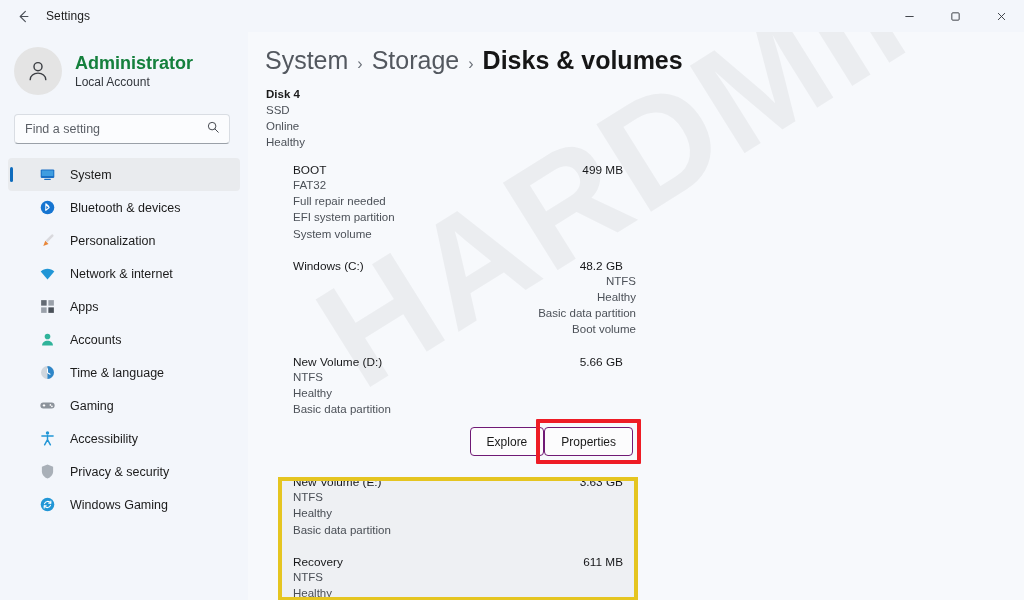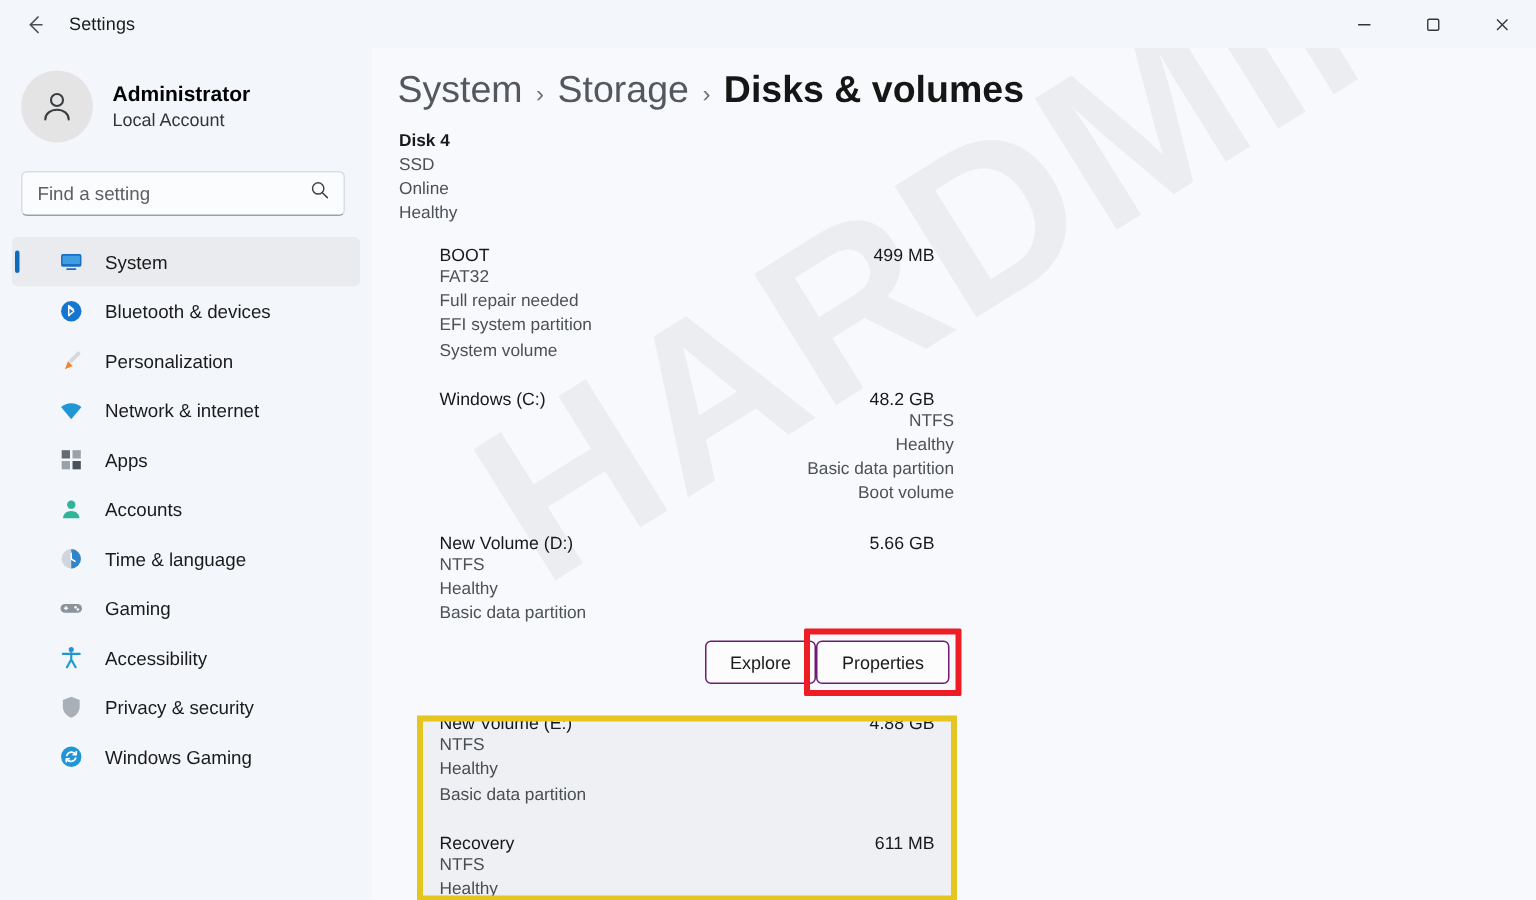--- a/index.html
+++ b/index.html
@@ -74,23 +74,23 @@
   }
   .avatar {
     width: 48px; height: 48px;
     border-radius: 50%;
     background: #e4e4e4;
     display: flex; align-items: center; justify-content: center;
     flex: 0 0 48px;
   }
   .account-text { margin-left: 13px; line-height: 1.25; }
   .account-name {
-    font-size: 14px;
+    font-size: 18px;
     font-weight: bold;
-    color: #000000;
+    color: #15803d;
   }
   .account-sub {
     font-size: 12px;
     color: #32363c;
     margin-top: 1px;
   }
 
   .searchbox {
     position: relative;
     margin: 16px 0 0 14px;
@@ -502,21 +502,21 @@
             <div class="btn-props-wrap">
               <div class="btn">Properties</div>
               <div class="redbox"></div>
             </div>
           </div>
         </div>
 
         <div class="volume" style="margin-top:16px;">
           <div class="vol-head">
             <span class="vol-name">New Volume (E:)</span>
-            <span class="vol-size">4.88 GB</span>
+            <span class="vol-size">3.63 GB</span>
           </div>
           <div class="vol-line">NTFS</div>
           <div class="vol-line">Healthy</div>
           <div class="vol-line">Basic data partition</div>
         </div>
 
         <div class="volume" style="margin-top:15px;">
           <div class="vol-head">
             <span class="vol-name">Recovery</span>
             <span class="vol-size">611 MB</span>

